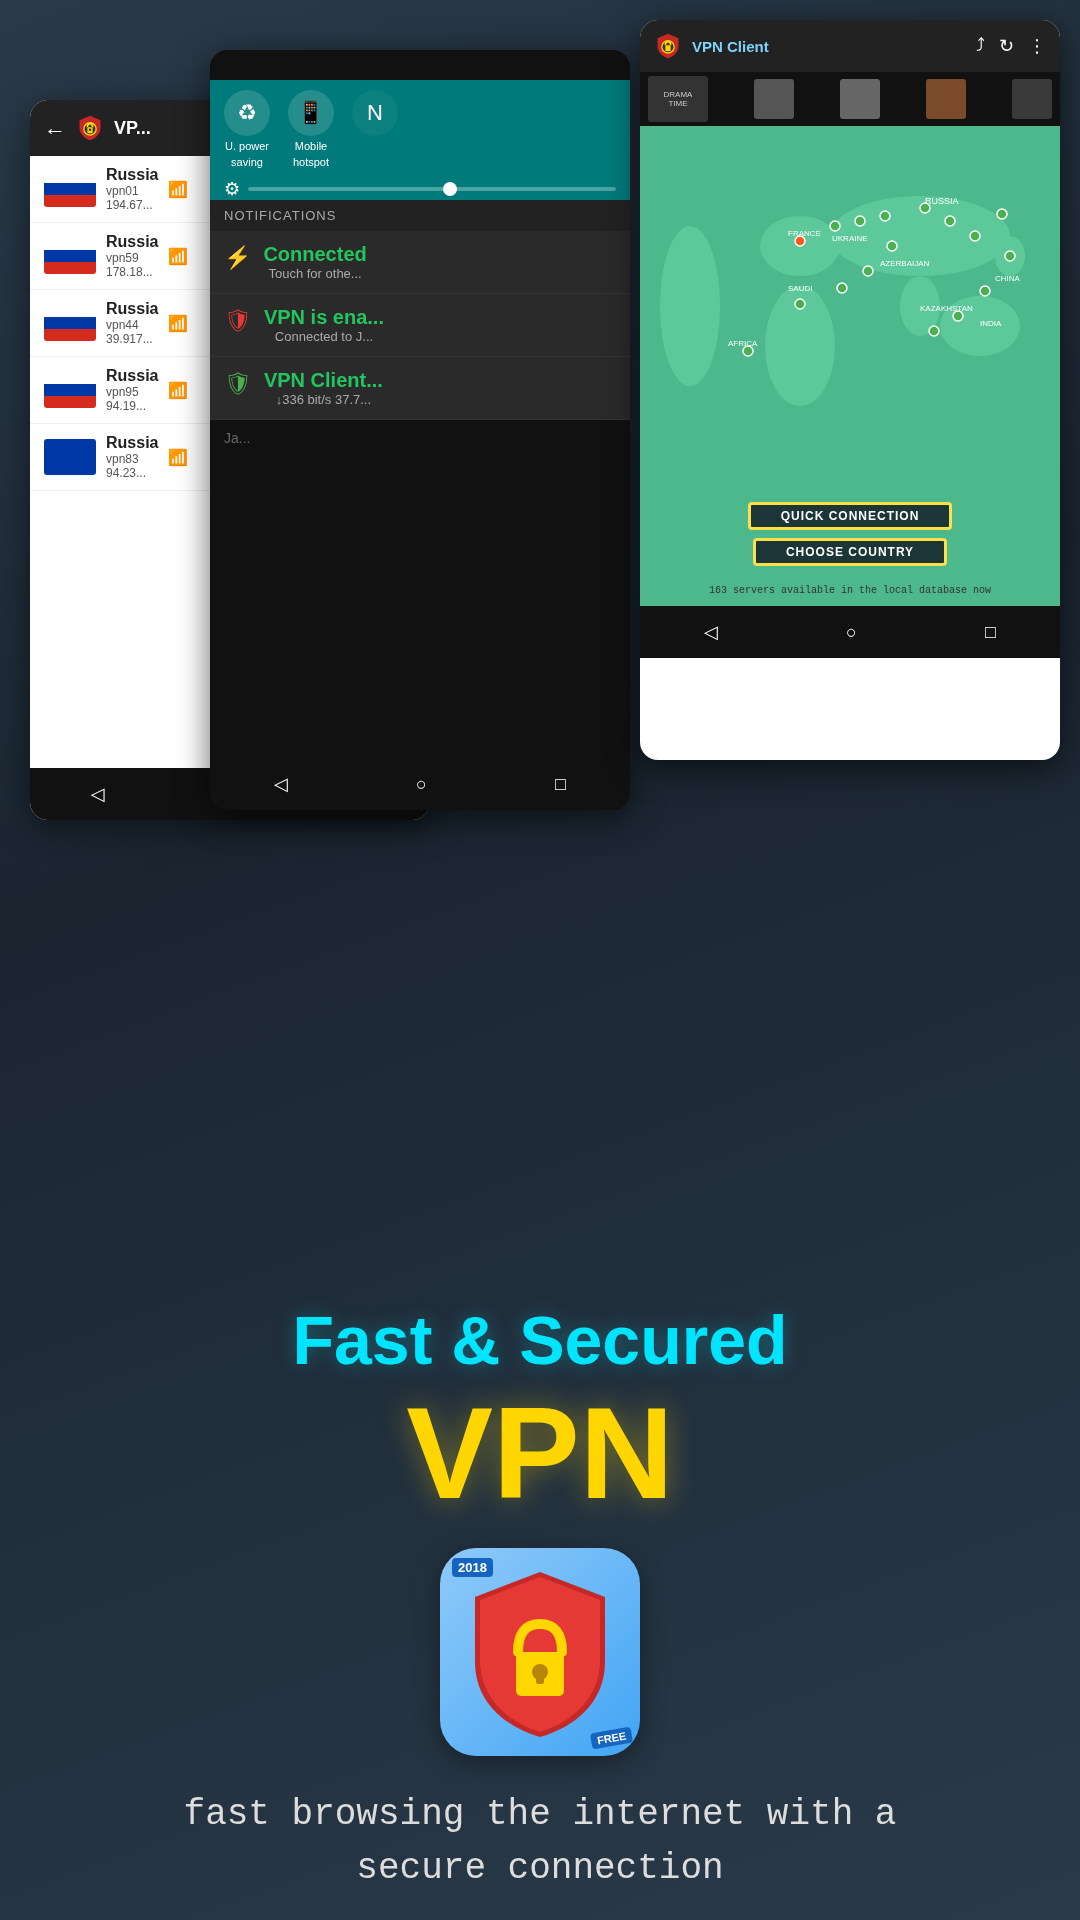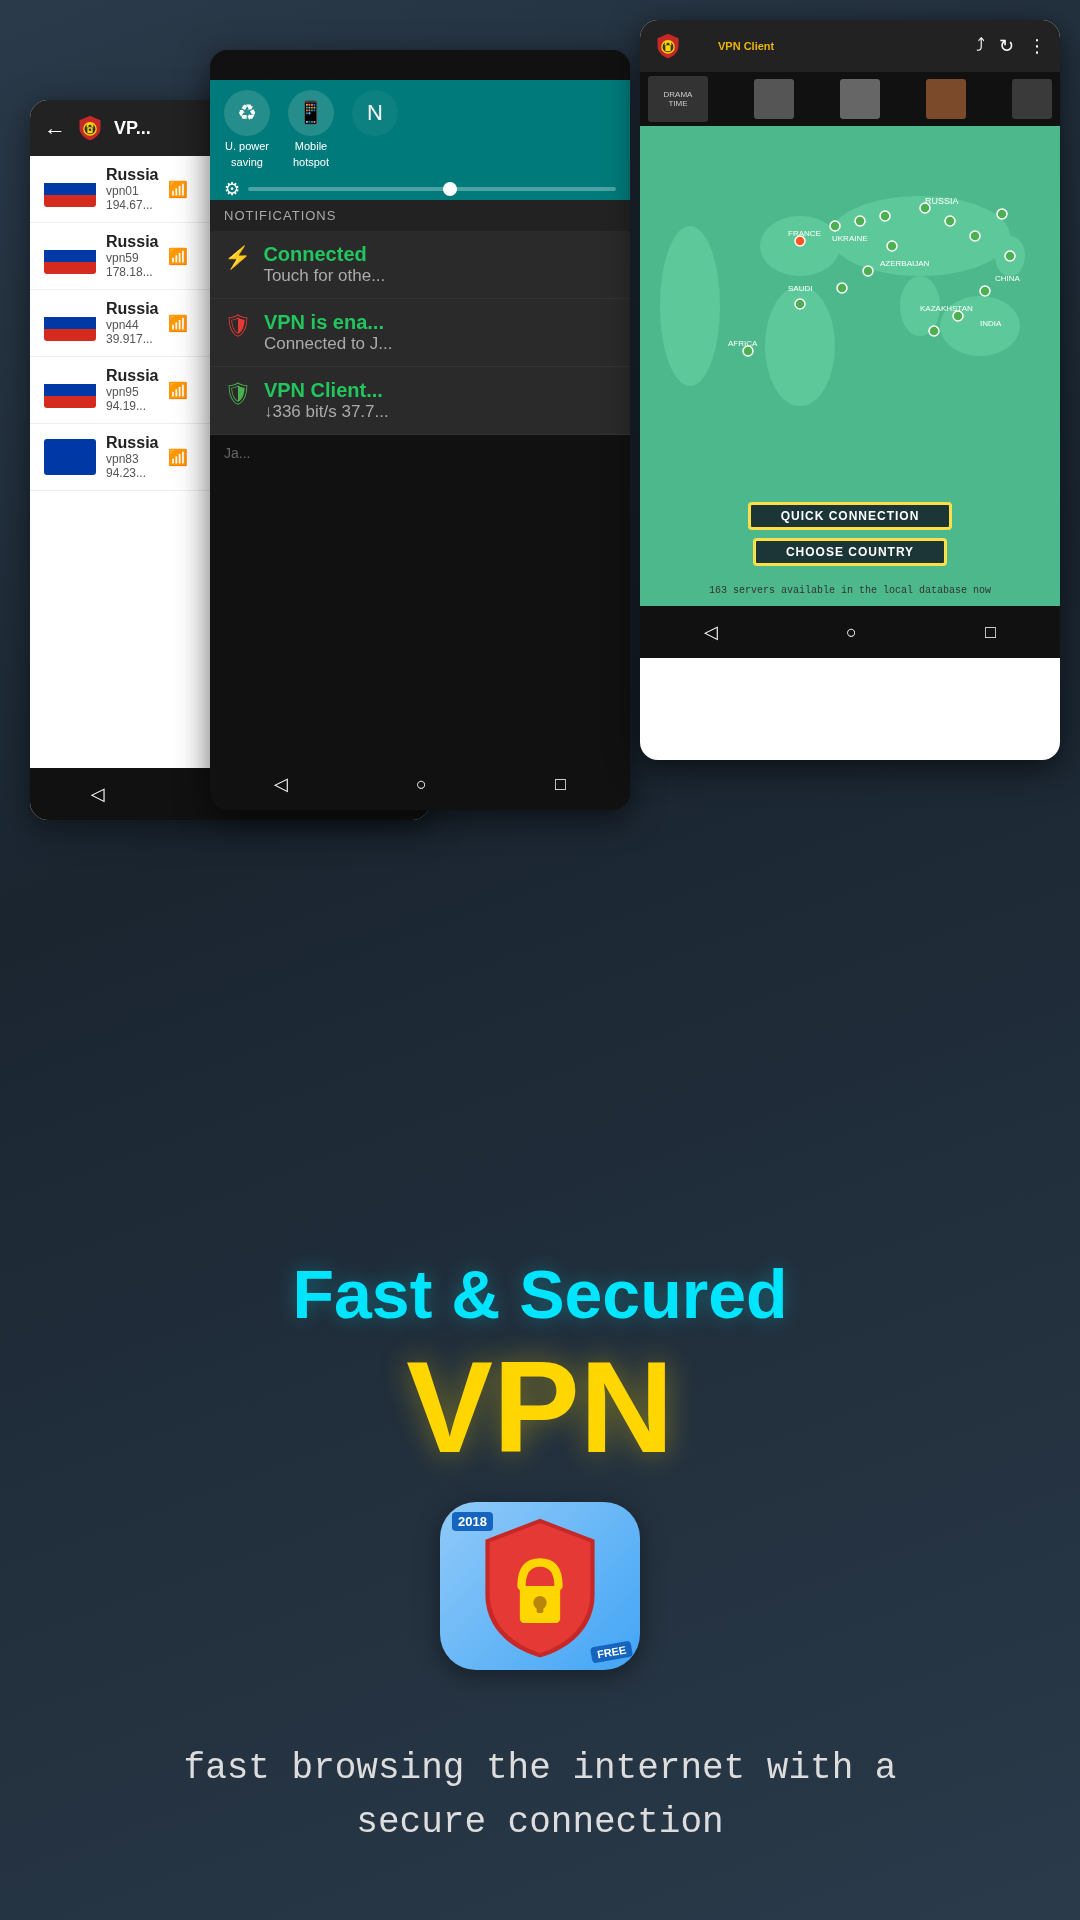--- a/index.html
+++ b/index.html
@@ -189,21 +189,22 @@
       flex-shrink: 0;
       margin-top: 2px;
     }
     .notif-content .notif-title {
       color: #22c55e;
       font-size: 20px;
       font-weight: bold;
     }
     .notif-content .notif-sub {
       color: #aaa;
-      font-size: 17px;
+      font-size: 13px;
+      text-align: center;
     }
     .notif-shield {
       color: #e53935;
     }
     .notif-green-shield {
       color: #4caf50;
     }
     .phone-mid .nav-bar {
       position: absolute;
       bottom: 0;
@@ -229,25 +230,24 @@
     }
     .phone-right .header {
       background: #222;
       height: 52px;
       display: flex;
       align-items: center;
       padding: 0 14px;
       gap: 10px;
     }
     .phone-right .header .title {
-      color: #eab308;
-      font-size: 11px;
+      color: #7dd3fc;
+      font-size: 15px;
       font-weight: bold;
       flex: 1;
-      margin-left: 26px;
     }
     .header-icons {
       display: flex;
       gap: 14px;
     }
     .header-icons span {
       color: #fff;
       font-size: 18px;
     }
     .phone-right .media-bar {
@@ -334,21 +334,21 @@
     .bottom-section {
       position: absolute;
       bottom: 0;
       left: 0;
       width: 1080px;
       height: 1000px;
       display: flex;
       flex-direction: column;
       align-items: center;
       justify-content: flex-end;
-      padding-bottom: 70px;
+      padding-bottom: 24px;
     }
     .tagline-top {
       font-size: 68px;
       font-weight: 900;
       color: #00e5ff;
       text-align: center;
       line-height: 1.1;
       text-shadow: 0 0 20px rgba(0,229,255,0.3);
       margin-bottom: 10px;
     }
@@ -603,21 +603,21 @@
     <span class="nav-btn">□</span>
   </div>
 </div>
 
 <div class="bottom-section">
   <div class="tagline-top">Fast &amp; Secured</div>
   <div class="tagline-vpn">VPN</div>
 
   <div style="width:200px; height:200px; margin-bottom:40px; position:relative;">
 
-    <div style="width:200px; height:168px; background: linear-gradient(135deg, #90caf9, #42a5f5); border-radius:36px; position:relative; overflow:hidden; box-shadow: 0 6px 24px rgba(0,0,0,0.4);">
+    <div style="width:200px; height:208px; background: linear-gradient(135deg, #90caf9, #42a5f5); border-radius:36px; position:relative; overflow:hidden; box-shadow: 0 6px 24px rgba(0,0,0,0.4);">
 
       <div style="position:absolute; top:10px; left:12px; background:#1565c0; color:#fff; font-size:13px; font-weight:bold; padding:2px 6px; border-radius:4px;">2018</div>
 
       <svg viewBox="0 0 200 200" style="width:100%; height:100%; position:absolute; top:0; left:0;">
         <path d="M100 20 L165 45 L165 110 C165 150 135 175 100 185 C65 175 35 150 35 110 L35 45 Z" fill="#c62828"></path>
         <path d="M100 25 L160 48 L160 108 C160 146 132 170 100 180 C68 170 40 146 40 108 L40 48 Z" fill="#e53935"></path>
 
         <rect x="76" y="100" width="48" height="44" rx="5" fill="#ffd600"></rect>
         <path d="M78 100 Q78 72 100 72 Q122 72 122 100" fill="none" stroke="#ffd600" stroke-width="10" stroke-linecap="round"></path>
         <circle cx="100" cy="120" r="8" fill="#b8860b"></circle>

